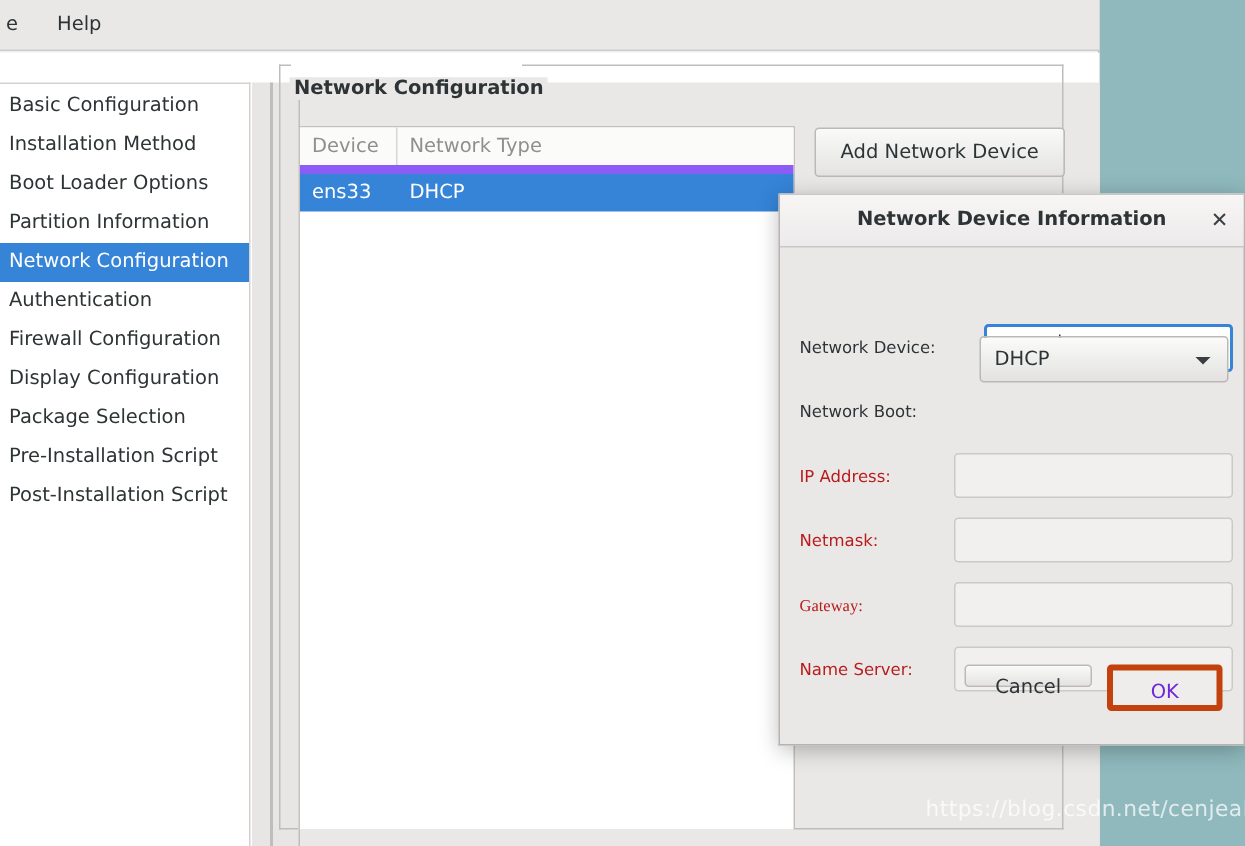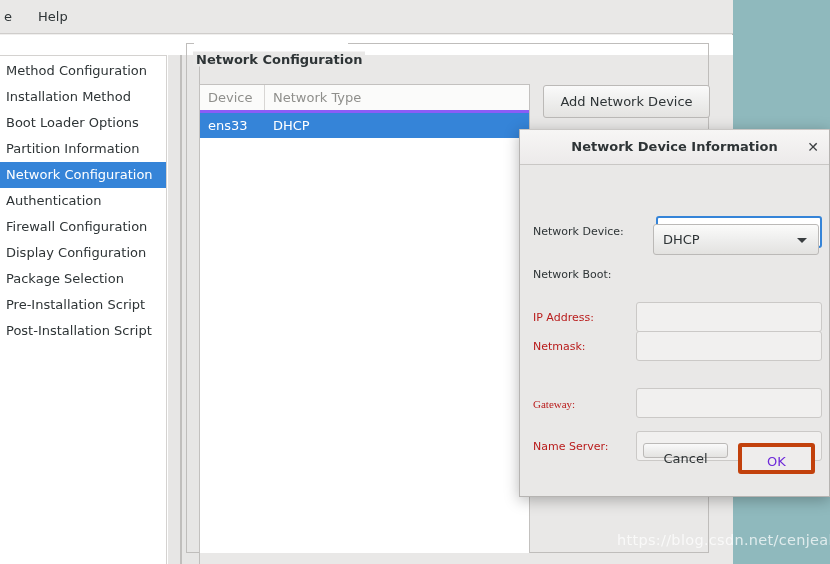--- a/index.html
+++ b/index.html
@@ -159,21 +159,21 @@
     height: 469px;
     background: #ffffff;
     border: 1px solid #c3c1bf;
     border-bottom: none;
     box-sizing: border-box;
   }
   .table-head {
     display: flex;
     height: 25px;
     background: #fbfbfa;
-    border-bottom: 3px solid #8b5cf6;
+    border-bottom: 6px solid #8b5cf6;
   }
   .th {
     font-size: 13px;
     color: #8f8f8c;
     line-height: 25px;
     padding-left: 8px;
     box-sizing: border-box;
     white-space: nowrap;
   }
   .th.device { width: 65px; border-right: 1px solid #d8d6d4; }
@@ -374,21 +374,21 @@
 
   <div class="app-body">
 
     <div class="content-pane"></div>
 
     <div class="gutter">
       <div class="gutter-inner"></div>
     </div>
 
     <div class="sidebar">
-      <div class="side-item">Method Configuration</div>
+      <div class="side-item">Basic Configuration</div>
       <div class="side-item">Installation Method</div>
       <div class="side-item">Boot Loader Options</div>
       <div class="side-item">Partition Information</div>
       <div class="side-item selected">Network Configuration</div>
       <div class="side-item">Authentication</div>
       <div class="side-item">Firewall Configuration</div>
       <div class="side-item">Display Configuration</div>
       <div class="side-item">Package Selection</div>
       <div class="side-item">Pre-Installation Script</div>
       <div class="side-item">Post-Installation Script</div>
@@ -435,21 +435,21 @@
 
     <div class="form-row" style="top:94px;">
       <div class="form-label">Network Boot:</div>
     </div>
 
     <div class="form-row" style="top:137px;">
       <div class="form-label dim">IP Address:</div>
       <div class="input-disabled"></div>
     </div>
 
-    <div class="form-row" style="top:166px;">
+    <div class="form-row" style="top:180px;">
       <div class="form-label dim">Netmask:</div>
       <div class="input-disabled"></div>
     </div>
 
     <div class="form-row" style="top:223px;font-family:Liberation Serif, serif;">
       <div class="form-label dim">Gateway:</div>
       <div class="input-disabled"></div>
     </div>
 
     <div class="form-row" style="top:266px;">

